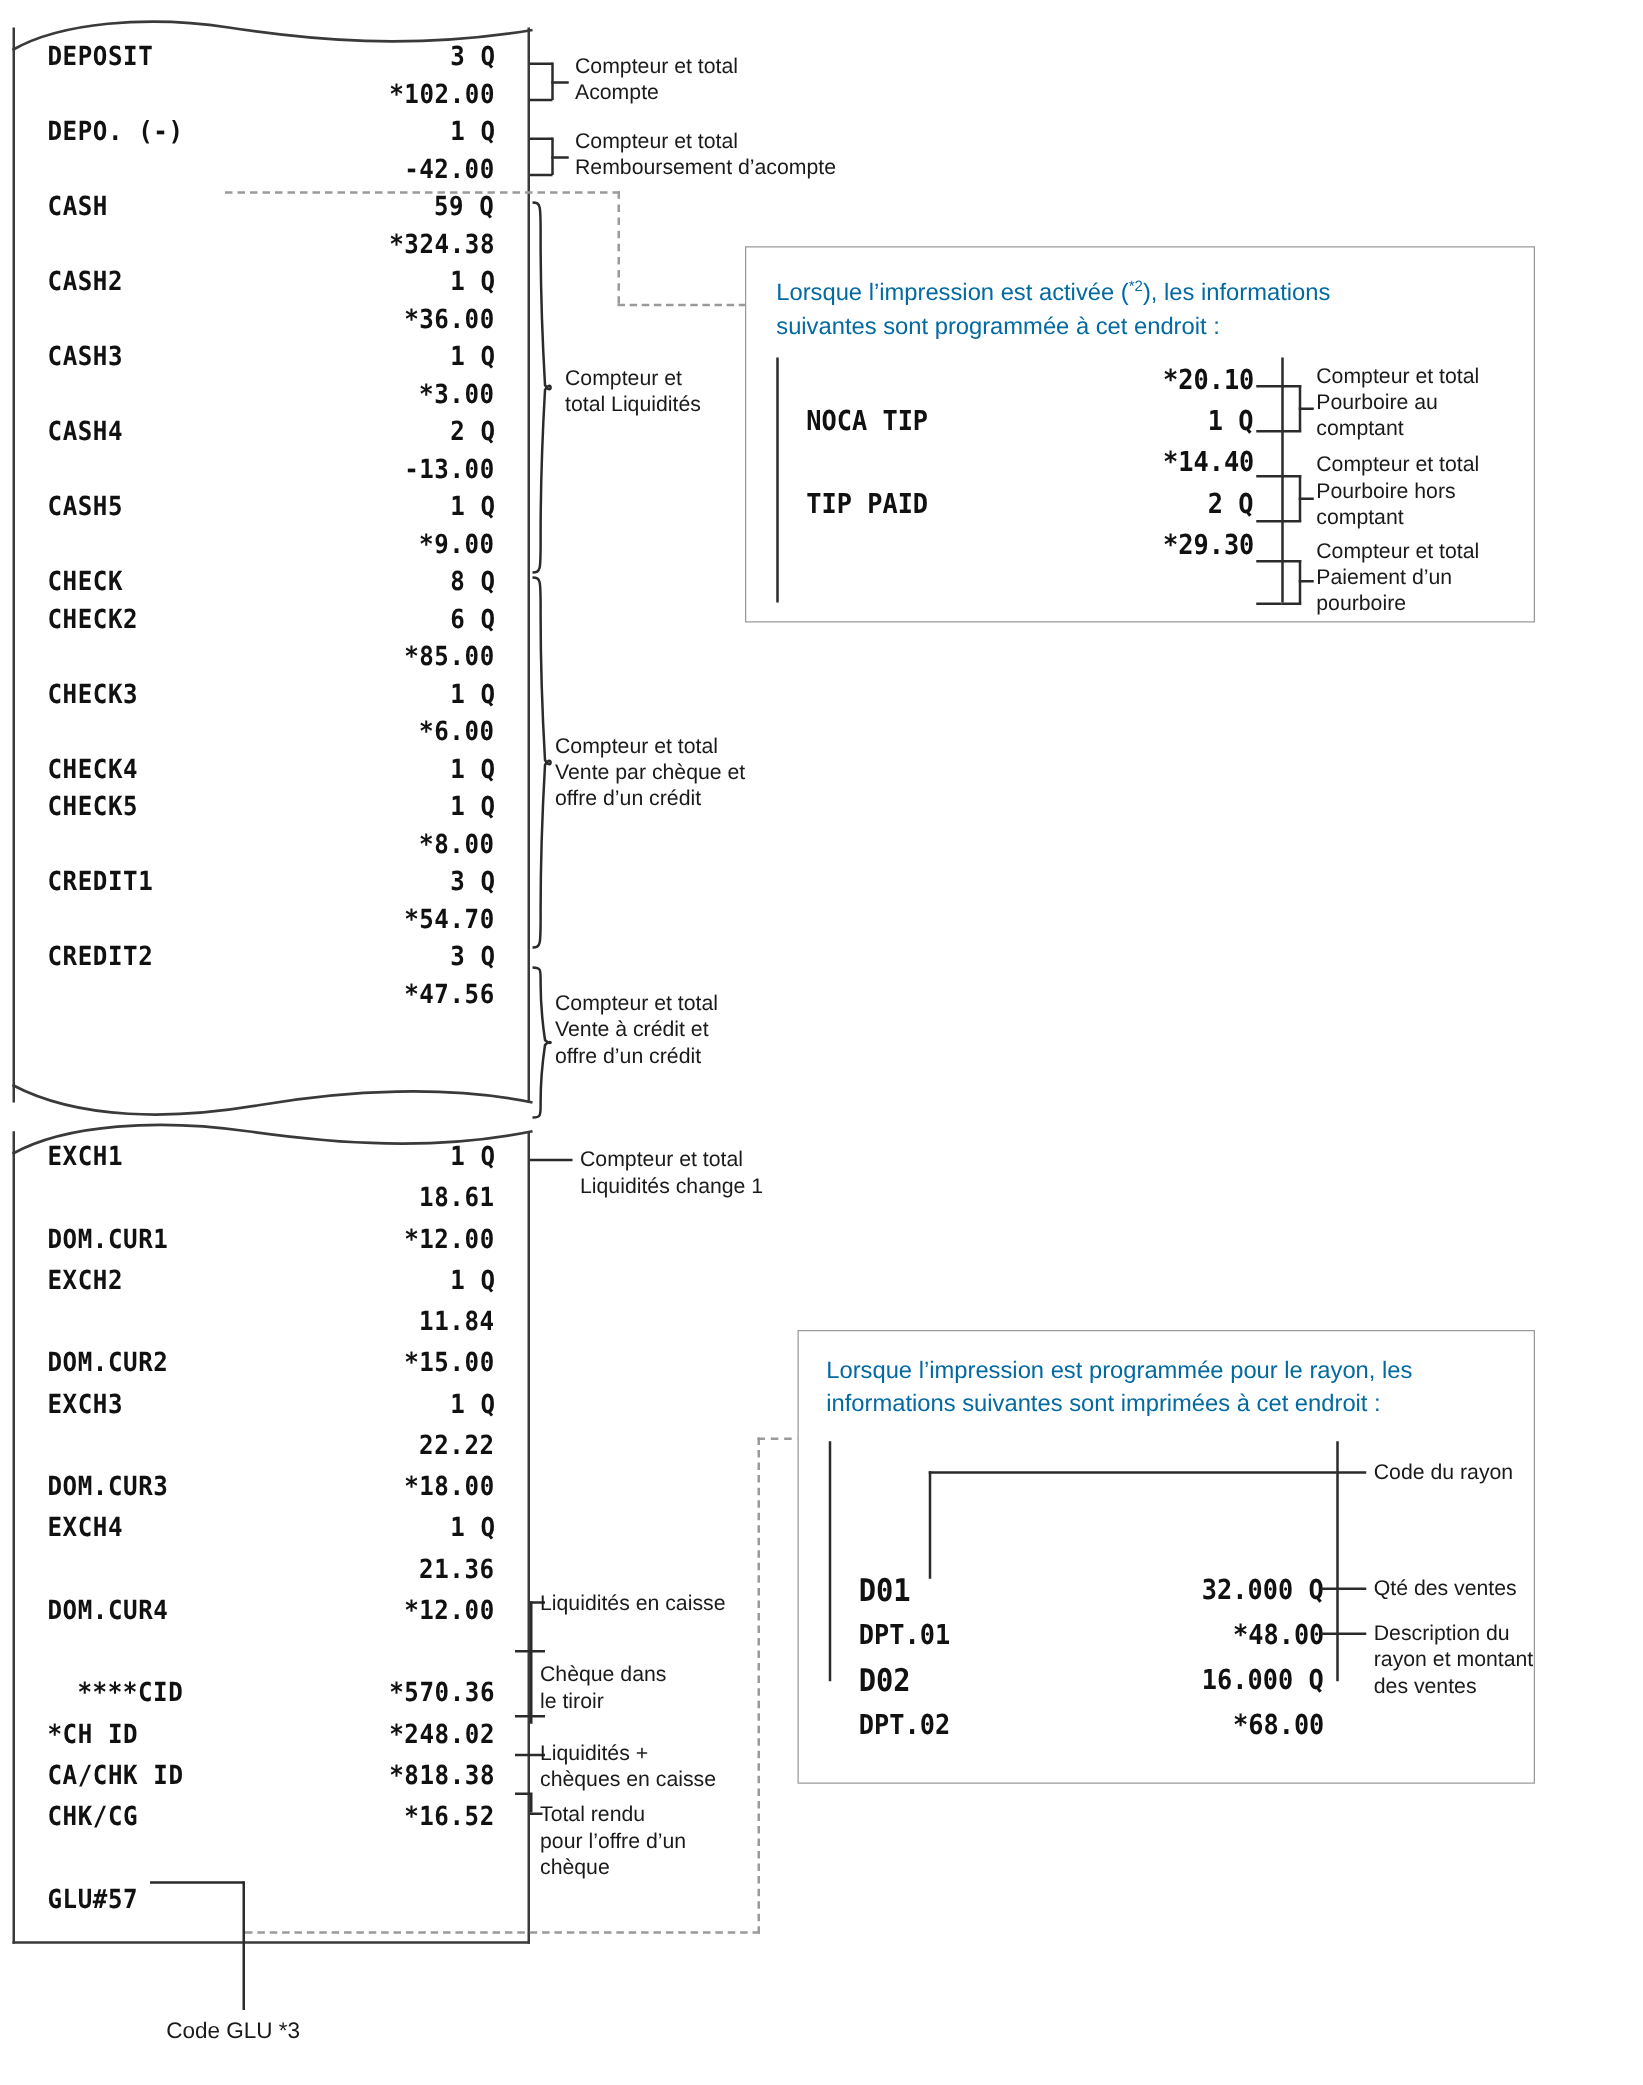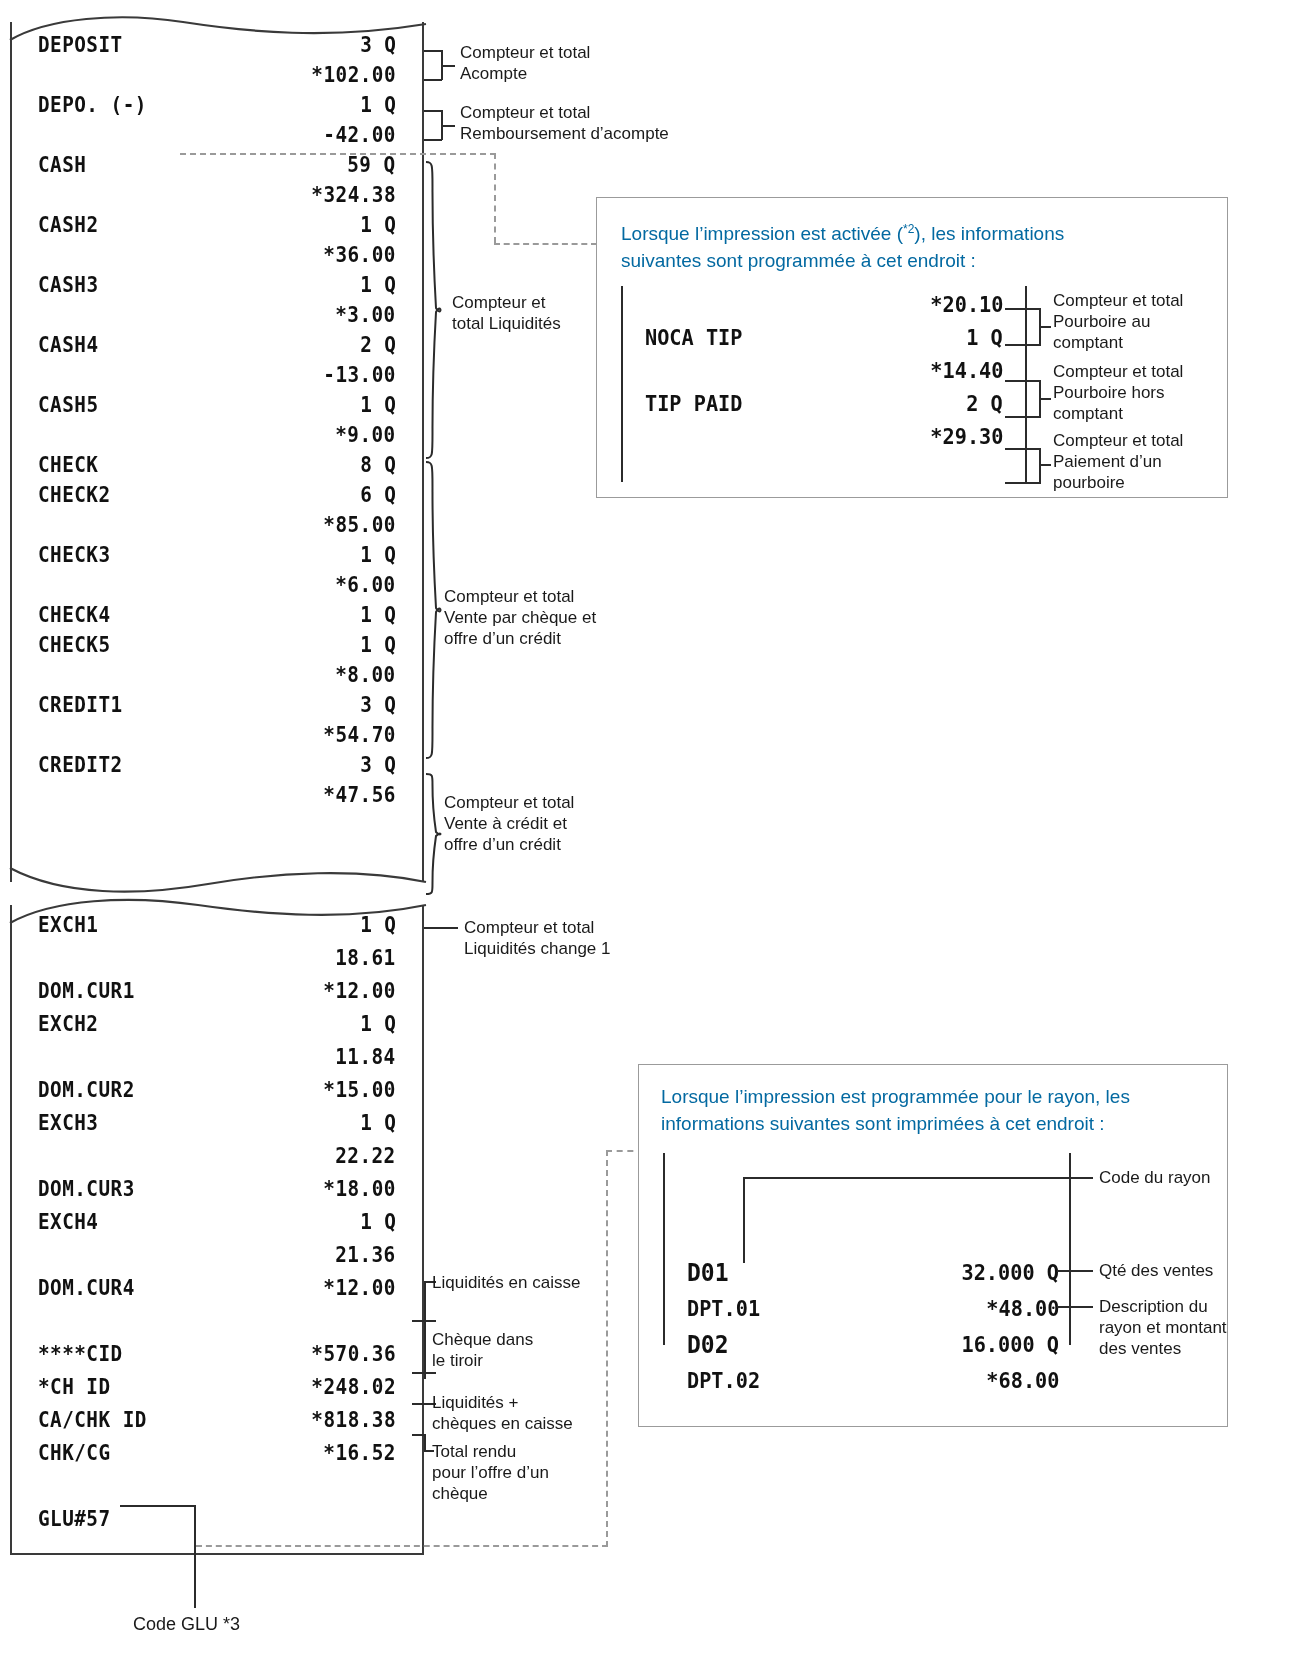--- a/index.html
+++ b/index.html
@@ -275,21 +275,21 @@
           <span class="rvalue">1 Q</span>
         </div>
         <div class="row" style="height: 33px; line-height: 33px;">
           <span class="rvalue">21.36</span>
         </div>
         <div class="row" style="height: 33px; line-height: 33px;">
           <span class="rlabel">DOM.CUR4</span>
           <span class="rvalue">*12.00</span>
         </div>
         <div class="row" style="height: 33px; line-height: 33px;"></div>
-        <div class="row" style="height: 33px; line-height: 33px;">
+        <div class="row" style="height: 33px; line-height: 33px; margin-left: 24px;">
           <span class="rlabel">****CID</span>
           <span class="rvalue">*570.36</span>
         </div>
         <div class="row" style="height: 33px; line-height: 33px;">
           <span class="rlabel">*CH ID</span>
           <span class="rvalue">*248.02</span>
         </div>
         <div class="row" style="height: 33px; line-height: 33px;">
           <span class="rlabel">CA/CHK ID</span>
           <span class="rvalue">*818.38</span>

